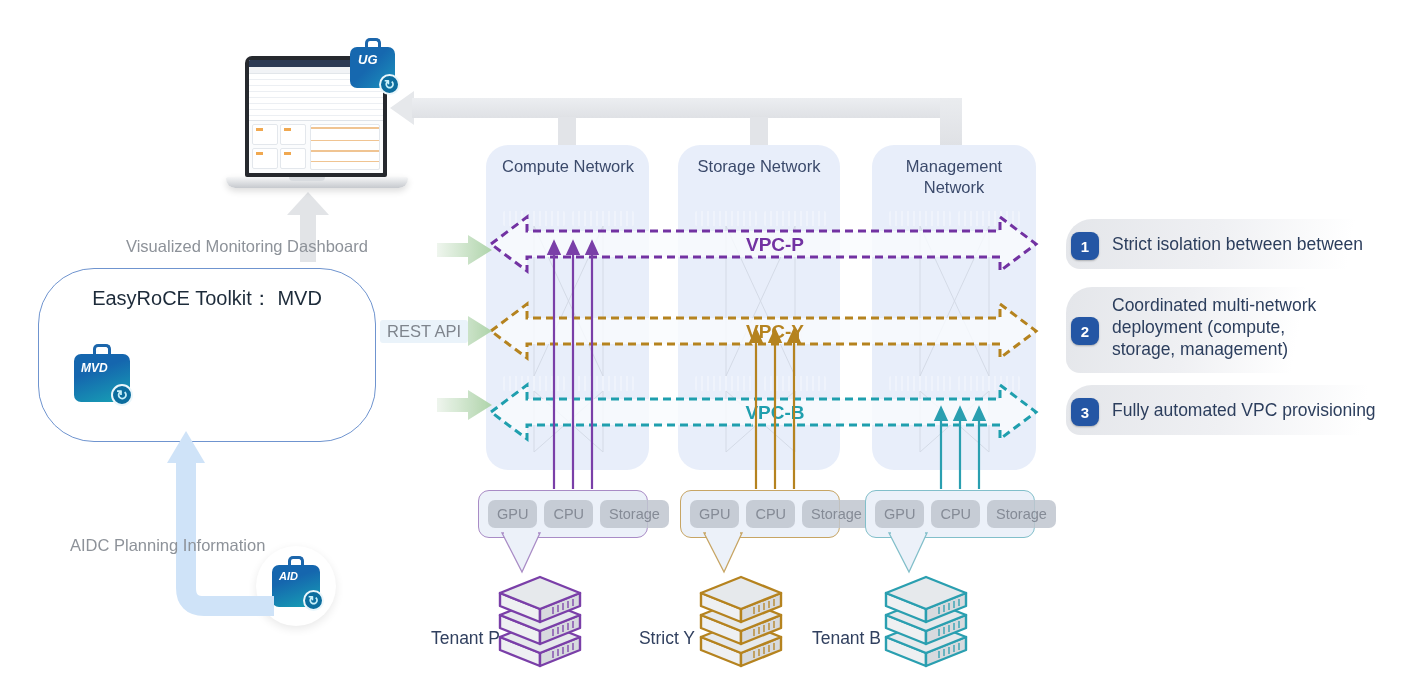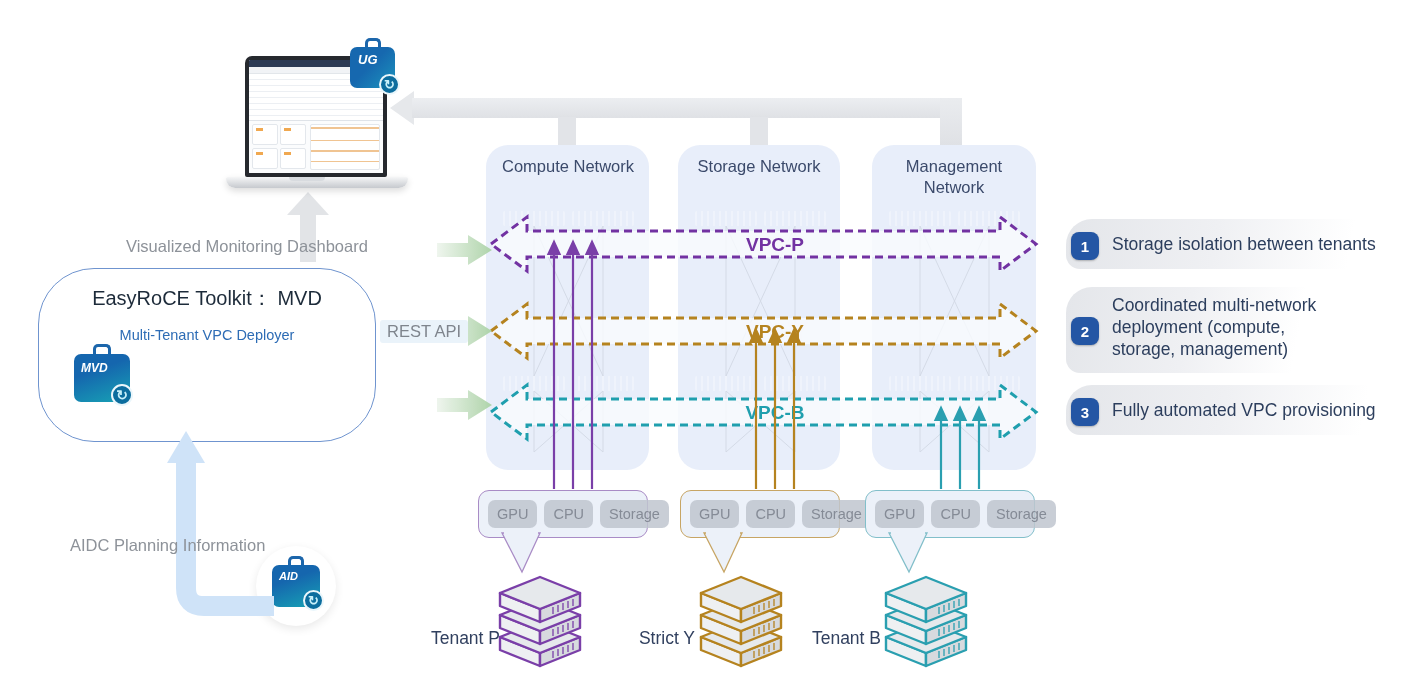--- a/index.html
+++ b/index.html
@@ -112,21 +112,20 @@
 
   <div class="abs up-head"></div>
   <div class="abs up-shaft"></div>
 
   <div class="abs flow-label" style="left:126px;top:237px;">Visualized Monitoring Dashboard</div>
   <div class="abs flow-label restapi" style="left:380px;top:320px;">REST API</div>
   <div class="abs flow-label" style="left:70px;top:536px;">AIDC Planning Information</div>
 
   <div class="abs mvd-panel"></div>
   <div class="abs mvd-title">EasyRoCE Toolkit： MVD</div>
-  <div class="abs mvd-sub">Multi-Tenant VPC Deployer</div>
   <div class="abs" style="left:74px;top:344px;z-index:2;">
     <div class="abs bc-handle" style="left:19px;top:0;width:18px;height:12px;"></div>
     <div class="abs bc-body" style="left:0;top:10px;width:56px;height:48px;background:linear-gradient(160deg,#1566ae 35%,#17a3b5);font-size:12px;padding:7px 16px 0 7px;">
       <span>MVD</span>
     </div>
     <div class="abs bc-gear" style="left:37px;top:40px;width:22px;height:22px;font-size:14px;">
         <span>↻</span>
       </div>
   </div>
 
@@ -176,21 +175,21 @@
     <span class="pill">CPU</span>
     <span class="pill">Storage</span>
   </div>
 
   <div class="abs tenant-label" style="left:420px;">Tenant P</div>
   <div class="abs tenant-label" style="left:615px;">Strict Y</div>
   <div class="abs tenant-label" style="left:801px;">Tenant B</div>
 
   <div class="abs benefit-bg" style="left:1066px;top:219px;width:332px;height:50px;"></div>
   <div class="abs benefit-num" style="left:1071px;top:232px;">1</div>
-  <div class="abs benefit-text" style="left:1112px;top:233px;white-space:nowrap;">Storage isolation between tenants</div>
+  <div class="abs benefit-text" style="left:1112px;top:233px;white-space:nowrap;">Strict isolation between between</div>
 
   <div class="abs benefit-bg" style="left:1066px;top:287px;width:268px;height:86px;"></div>
   <div class="abs benefit-num" style="left:1071px;top:317px;">2</div>
   <div class="abs benefit-text" style="left:1112px;top:294px;width:218px;">Coordinated multi-network deployment (compute, storage, management)</div>
 
   <div class="abs benefit-bg" style="left:1066px;top:385px;width:348px;height:50px;"></div>
   <div class="abs benefit-num" style="left:1071px;top:398px;">3</div>
   <div class="abs benefit-text" style="left:1112px;top:399px;white-space:nowrap;">Fully automated VPC provisioning</div>
 
   <svg id="overlay" class="abs" width="1424" height="694" viewBox="0 0 1424 694">

